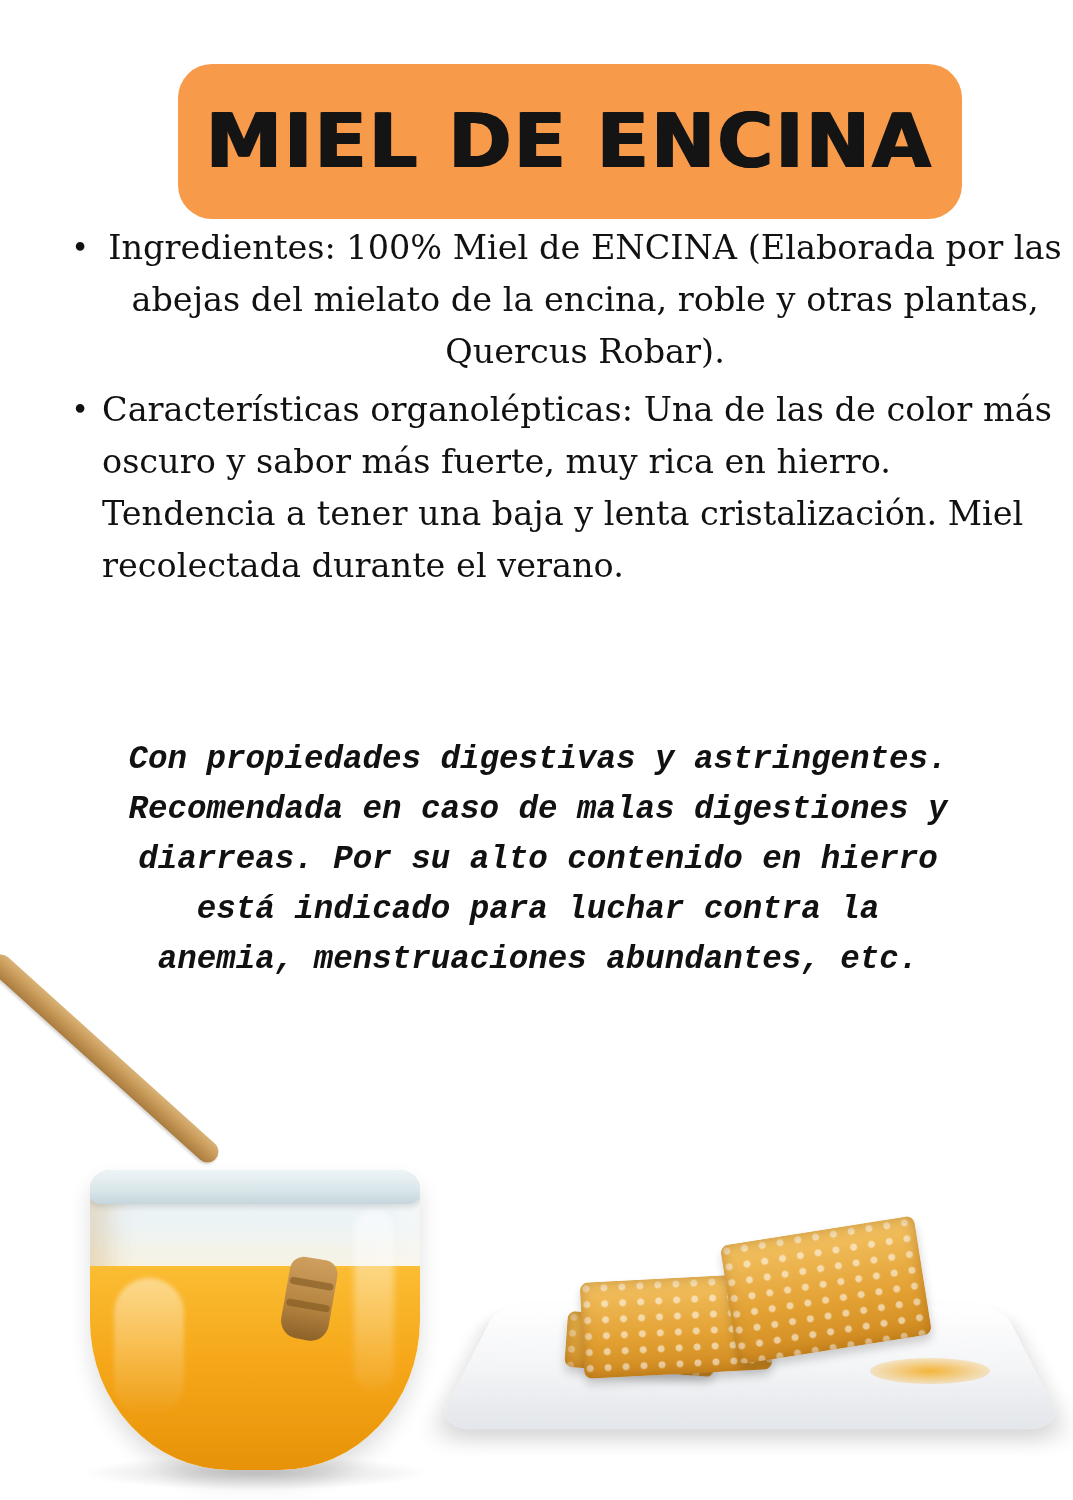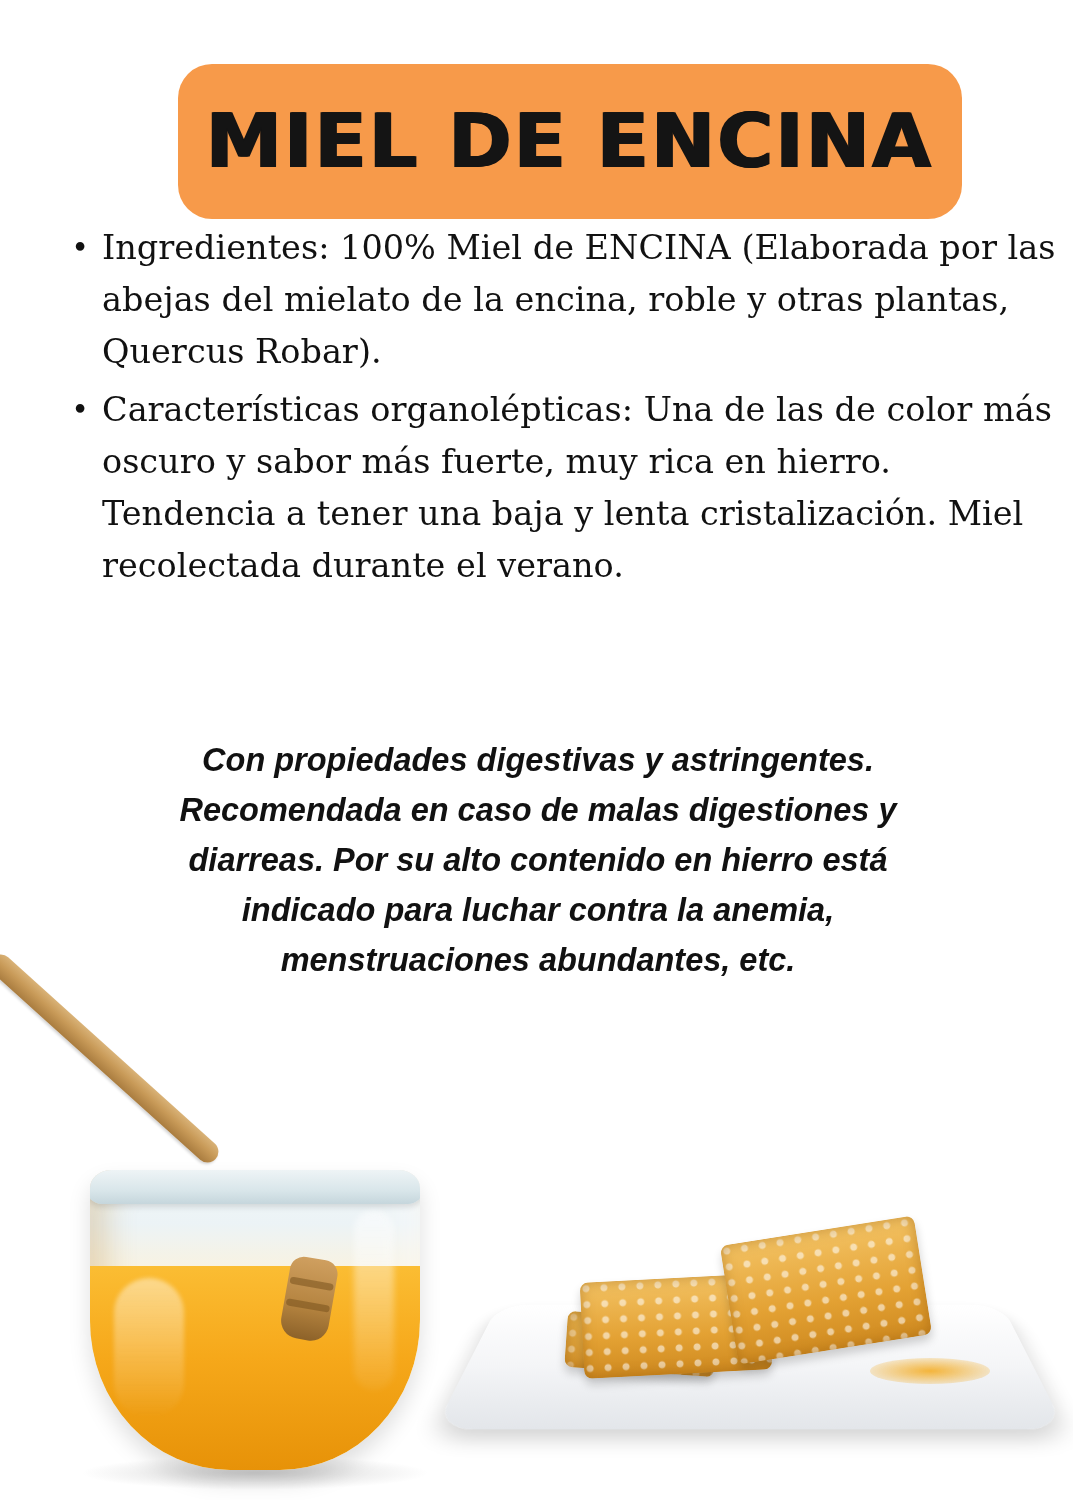--- a/index.html
+++ b/index.html
@@ -61,36 +61,36 @@
     font-size: 30px;
     line-height: 52px;
     text-align: center;
     color: #111;
   }
   .bullet-text {
     flex: 1 1 auto;
     font-family: "DejaVu Serif", serif;
     font-size: 33.5px;
     line-height: 52px;
-    text-align: left;
+    text-align: center;
     color: #111;
     font-weight: 300;
   }
   .bullet-row.second .bullet-text {
     text-align: left;
   }
 
   
   .emphasis {
     position: absolute;
     left: 120px;
     top: 735px;
     width: 836px;
     text-align: center;
-    font-family: Liberation Sans, sans-serif;
+    font-family: Liberation Mono, monospace;
     font-weight: bold;
     font-style: italic;
     font-size: 32.5px;
     line-height: 50px;
     color: #111;
   }
 
   
   .photo-area {
     position: absolute;

